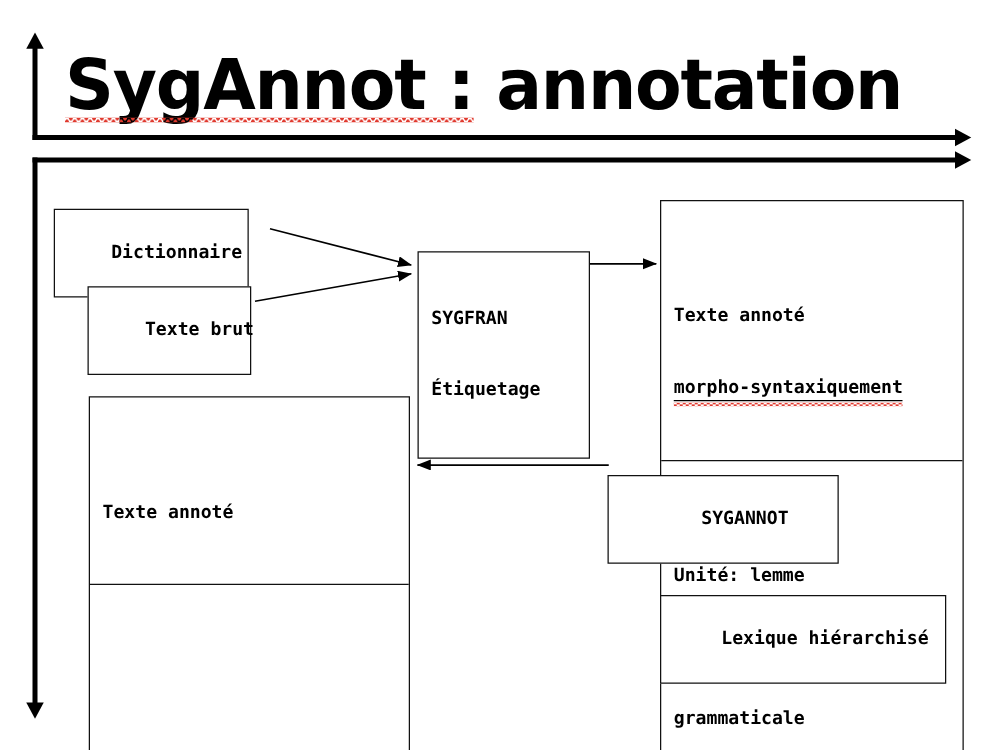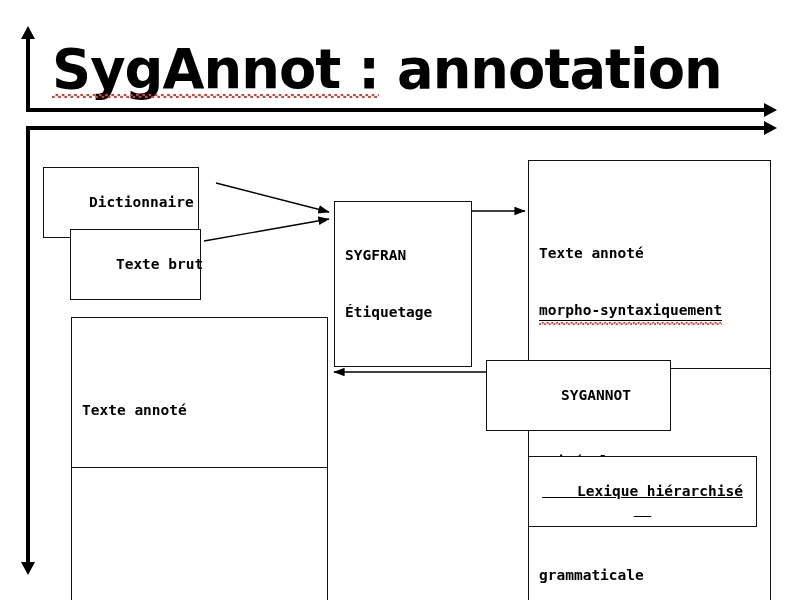--- a/index.html
+++ b/index.html
@@ -72,21 +72,21 @@
     border:1.5px solid #111;
     background:#fff;
     font-family:"DejaVu Sans Mono", monospace;
     font-weight:bold;
     font-size:14.5px;
     line-height:19px;
     color:#000;
     padding:6px 10px;
     white-space:pre;
   }
-  .box.center{text-align:center;}
+  .box.center{text-align:center;margin-top:20px;}
   .box.split{padding:0;}
   .sec{padding:7px 10px 9px 10px;}
   .sec.top{border-bottom:1.5px solid #111;}
 
   .uline{
     position:relative;
     display:inline-block;
     border-bottom:1.5px solid #000;
     padding-bottom:0px;
   }
@@ -175,17 +175,17 @@
       
       
       
     </div>
   </div>
 
   <div class="box center" style="left:486px; top:360px; width:185px;">
     <span>SYGANNOT</span>
   </div>
 
-  <div class="box center" style="left:528px; top:456px; width:229px;text-decoration:underline;">
+  <div class="box center" style="left:528px; top:456px; width:229px;">
     <span>Lexique hiérarchisé</span>
   </div>
 
 </div>
 
 </body></html>

